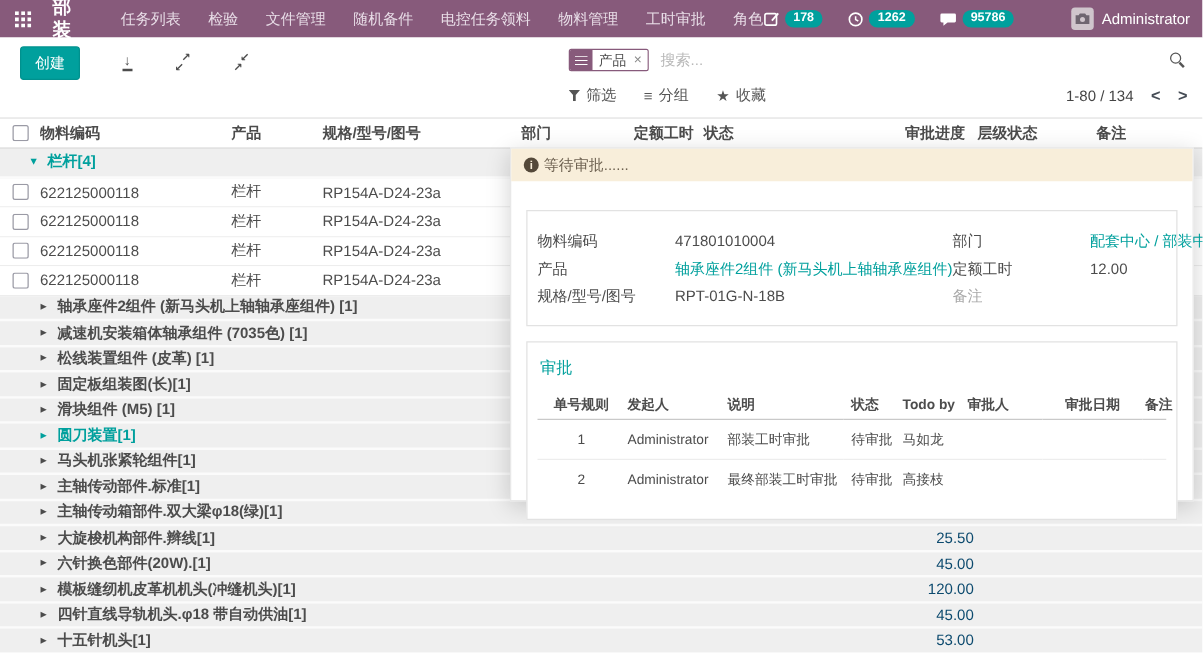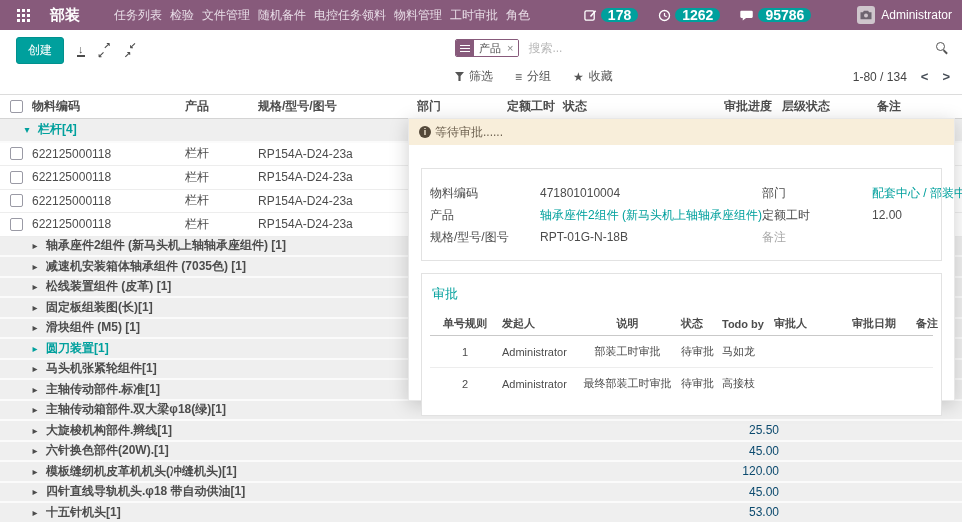--- a/index.html
+++ b/index.html
@@ -6,33 +6,33 @@
   html,body { margin:0; padding:0; }
   body {
     width:962px; height:522px; overflow:hidden; position:relative;
     font-family:"Liberation Sans","DejaVu Sans",sans-serif;
     font-size:12px; color:#4c4c4c; background:#fff;
   }
   
   .navbar { height:30px; background:#875a7b; display:flex; align-items:center; padding:12px 10px; color:#fff; }
   .apps-icon { width:26px; display:flex; justify-content:center; cursor:pointer; }
   .brand { font-size:15px; font-weight:700; margin:0 34px 0 14px; cursor:pointer; }
-  .nav-menu { display:flex; gap:8px; }
+  .nav-menu { display:flex; gap:22px; }
   .nav-menu span { color:#e8dde7; font-size:12px; cursor:pointer; white-space:nowrap; }
   .nav-right { margin-left:auto; display:flex; align-items:center; gap:20px; }
   .badge-group { display:flex; align-items:center; gap:4px; cursor:pointer; }
-  .pill { background:#00a09d; color:#fff; font-size:14px; font-weight:700; border-radius:9px; padding:1px 7px; line-height:12px; }
+  .pill { background:#00a09d; color:#fff; font-size:10px; font-weight:700; border-radius:9px; padding:1px 7px; line-height:12px; }
   .user-menu { display:flex; align-items:center; gap:6px; cursor:pointer; margin-left:26px; }
   .avatar { width:18px; height:18px; border-radius:3px; background:#cfc5cc; display:flex; align-items:center; justify-content:center; }
   .user-name { font-size:12px; color:#fff; }
   
   .control-panel { height:65px; border-bottom:1px solid #dcdcdc; display:flex; background:#fff; }
   .cp-left { width:455px; padding:7px 0 0 16px; }
   .page-title { font-size:16px; color:#555; margin-bottom:7px; }
-  .cp-buttons { display:flex; align-items:center; gap:13px; }
+  .cp-buttons { display:flex; align-items:center; gap:34px; }
   .btn-create { background:#00a09d; border:1px solid #00918e; color:#fff; font-size:12px; padding:4px 11px; border-radius:3px; cursor:pointer; font-family:inherit; }
   .tool-icon { color:#4c4c4c; cursor:pointer; display:inline-flex; align-items:center; }
   .icon-export { position:relative; font-size:11px; line-height:10px; border-bottom:2px solid #4c4c4c; padding:0 1px 1px; font-weight:700; }
   .dbl-arrow { position:relative; width:13px; height:13px; font-size:9px; font-weight:700; }
   .dbl-arrow .a1 { position:absolute; top:-3px; right:0; }
   .dbl-arrow .a2 { position:absolute; bottom:-3px; left:0; }
   .cp-right { flex:1; padding:7px 12px 0 0; display:flex; flex-direction:column; }
   .search-bar { display:flex; align-items:center; height:22px; }
   .facet { display:flex; align-items:stretch; border:1px solid #875a7b; border-radius:2px; height:18px; overflow:hidden; margin-right:7px; cursor:pointer; }
   .facet-icon { width:18px; background:#875a7b; position:relative; }
@@ -86,21 +86,21 @@
   .flabel.muted { color:#a8a8a8; }
   .fvalue { color:#4c4c4c; white-space:nowrap; }
   .fvalue.link { color:#00a09d; cursor:pointer; }
   .card-approval { margin-top:12px; padding:8px 8px 16px; }
   .ap-title { color:#00a09d; font-size:13px; margin:3px 0 9px 2px; }
   table.ap { width:100%; border-collapse:collapse; font-size:11px; table-layout:fixed; }
   table.ap th { border-bottom:1px solid #c9c9c9; padding:4px 2px; font-weight:700; color:#4c4c4c; white-space:nowrap; }
   table.ap td { padding:8px 2px; color:#4c4c4c; border-bottom:1px solid #ededed; white-space:nowrap; overflow:hidden; }
   table.ap tr:last-child td { border-bottom:none; }
   .col1 { width:70px; text-align:center; } .col2 { width:80px; text-align:left; }
-  .col3 { width:95px; text-align:center; } .col4 { width:45px; text-align:left; padding-left:6px !important; }
+  .col3 { width:95px; text-align:left; } .col4 { width:45px; text-align:left; padding-left:6px !important; }
   .col5 { width:52px; text-align:left; } .col6 { width:62px; text-align:left; }
   .col7 { width:80px; text-align:center; } .col8 { text-align:left; }
   svg { display:block; }
 </style>
 </head>
 <body>
 
 <nav class="navbar">
   <span class="apps-icon">
     <svg width="13" height="13" viewBox="0 0 13 13">

